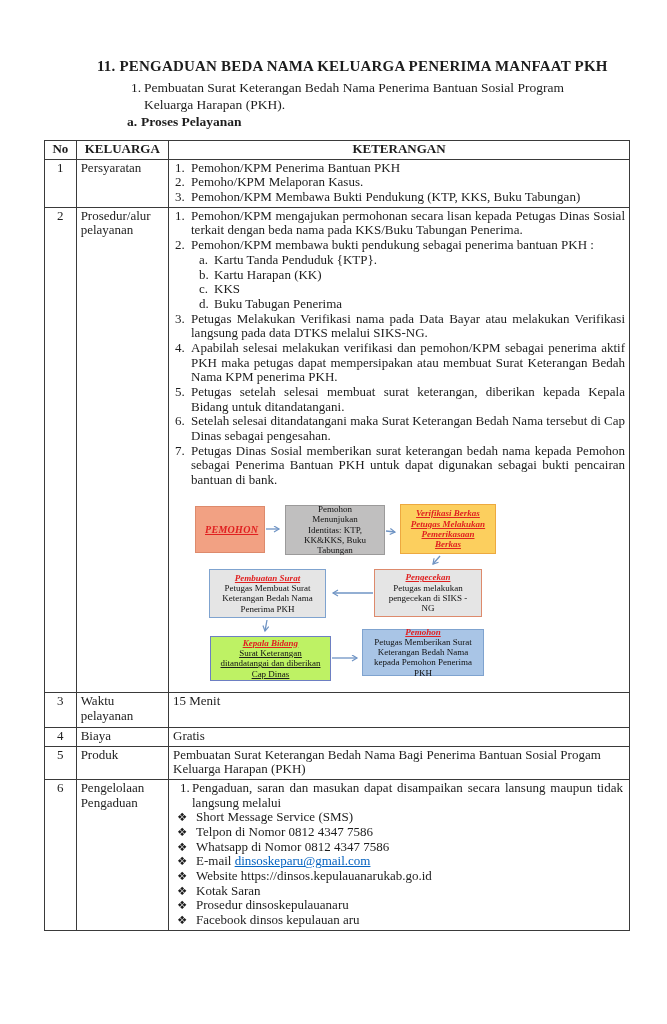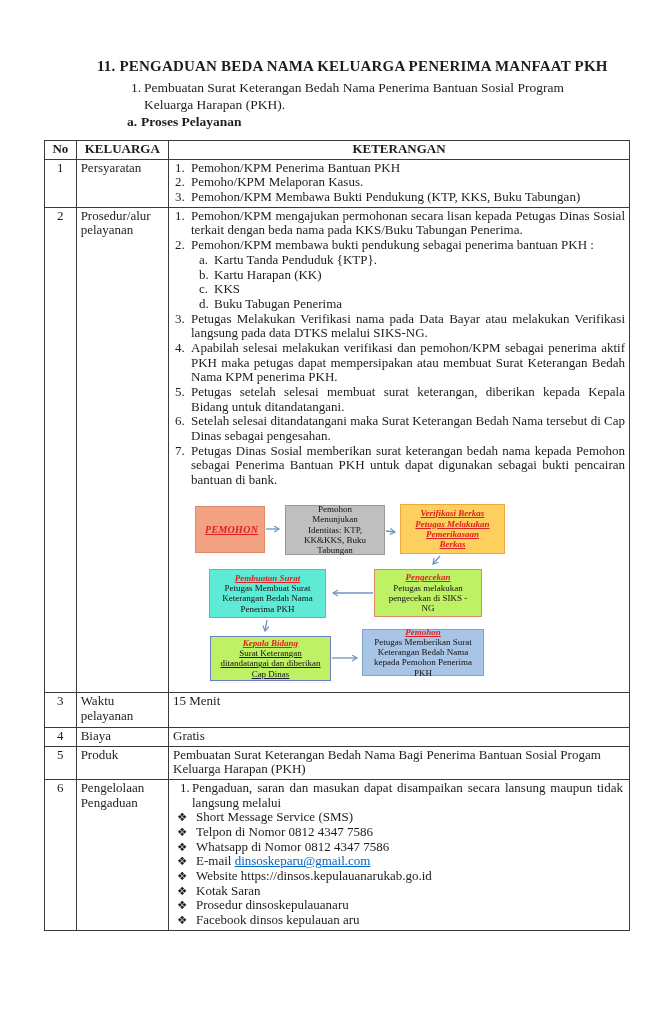--- a/index.html
+++ b/index.html
@@ -60,21 +60,21 @@
     position:absolute; border:1px solid; text-align:center;
     font-size:9px; line-height:1.14; padding:2px 9px;
     display:flex; flex-direction:column; justify-content:center;
     font-family:"Liberation Serif","DejaVu Serif",serif;
   }
   .fbox .bt { font-weight:bold; font-style:italic; text-decoration:underline; }
   .fbox .bb { color:#111; }
   .f-pemohon    { left:22px;  top:10px;  width:70px;  height:47px; }
   .f-pemohon .bt { font-size:10px; letter-spacing:.3px; }
   .f-identitas  { left:112px; top:9px;   width:100px; height:50px; }
-  .f-verifikasi { left:227px; top:8px;   width:105px;  height:50px; }
+  .f-verifikasi { left:227px; top:8px;   width:96px;  height:50px; }
   .f-pembuatan  { left:36px;  top:73px;  width:117px; height:49px; }
   .f-pengecekan { left:201px; top:73px;  width:108px; height:48px; }
   .f-kepala     { left:37px;  top:140px; width:121px; height:45px; }
   .f-penyerahan { left:189px; top:133px; width:122px; height:47px; }
   .flow svg.arrows { position:absolute; left:0; top:0; }
 </style>
 </head>
 <body>
 
 <div class="page">
@@ -204,26 +204,26 @@
             <div class="bb">Pemohon Menunjukan Identitas: KTP, KK&amp;KKS, Buku Tabungan</div>
           </div>
 
           <div class="fbox f-verifikasi" style="background: rgb(252, 207, 94); border-color: rgb(237, 169, 63);">
             <div class="bt" style="color: rgb(224, 32, 32);">Verifikasi Berkas</div>
             <div class="bt" style="color: rgb(224, 32, 32);">Petugas Melakukan</div>
             <div class="bt" style="color: rgb(224, 32, 32);">Pemerikasaan</div>
             <div class="bt" style="color: rgb(224, 32, 32);">Berkas</div>
           </div>
 
-          <div class="fbox f-pembuatan" style="background: #5eead4; border-color: rgb(127, 163, 207);">
+          <div class="fbox f-pembuatan" style="background: #e5e5e5; border-color: rgb(127, 163, 207);">
             <div class="bt" style="color: rgb(224, 32, 32);">Pembuatan Surat</div>
             <div class="bb">Petugas Membuat Surat Keterangan Bedah Nama Penerima PKH</div>
           </div>
 
-          <div class="fbox f-pengecekan" style="background: #bef264; border-color: rgb(221, 138, 108);">
+          <div class="fbox f-pengecekan" style="background: #e5e5e5; border-color: rgb(221, 138, 108);">
             <div class="bt" style="color: rgb(224, 32, 32);">Pengecekan</div>
             <div class="bb">Petugas melakukan pengecekan di SIKS - NG</div>
           </div>
 
           <div class="fbox f-kepala" style="background: #bef264; border-color: rgb(109, 127, 194); text-decoration: underline;">
             <div class="bt" style="color: rgb(224, 32, 32);">Kepala Bidang</div>
             <div class="bb">Surat Keterangan ditandatangai dan diberikan Cap Dinas</div>
           </div>
 
           <div class="fbox f-penyerahan" style="background: rgb(169, 197, 230); border-color: rgb(127, 163, 207);">

